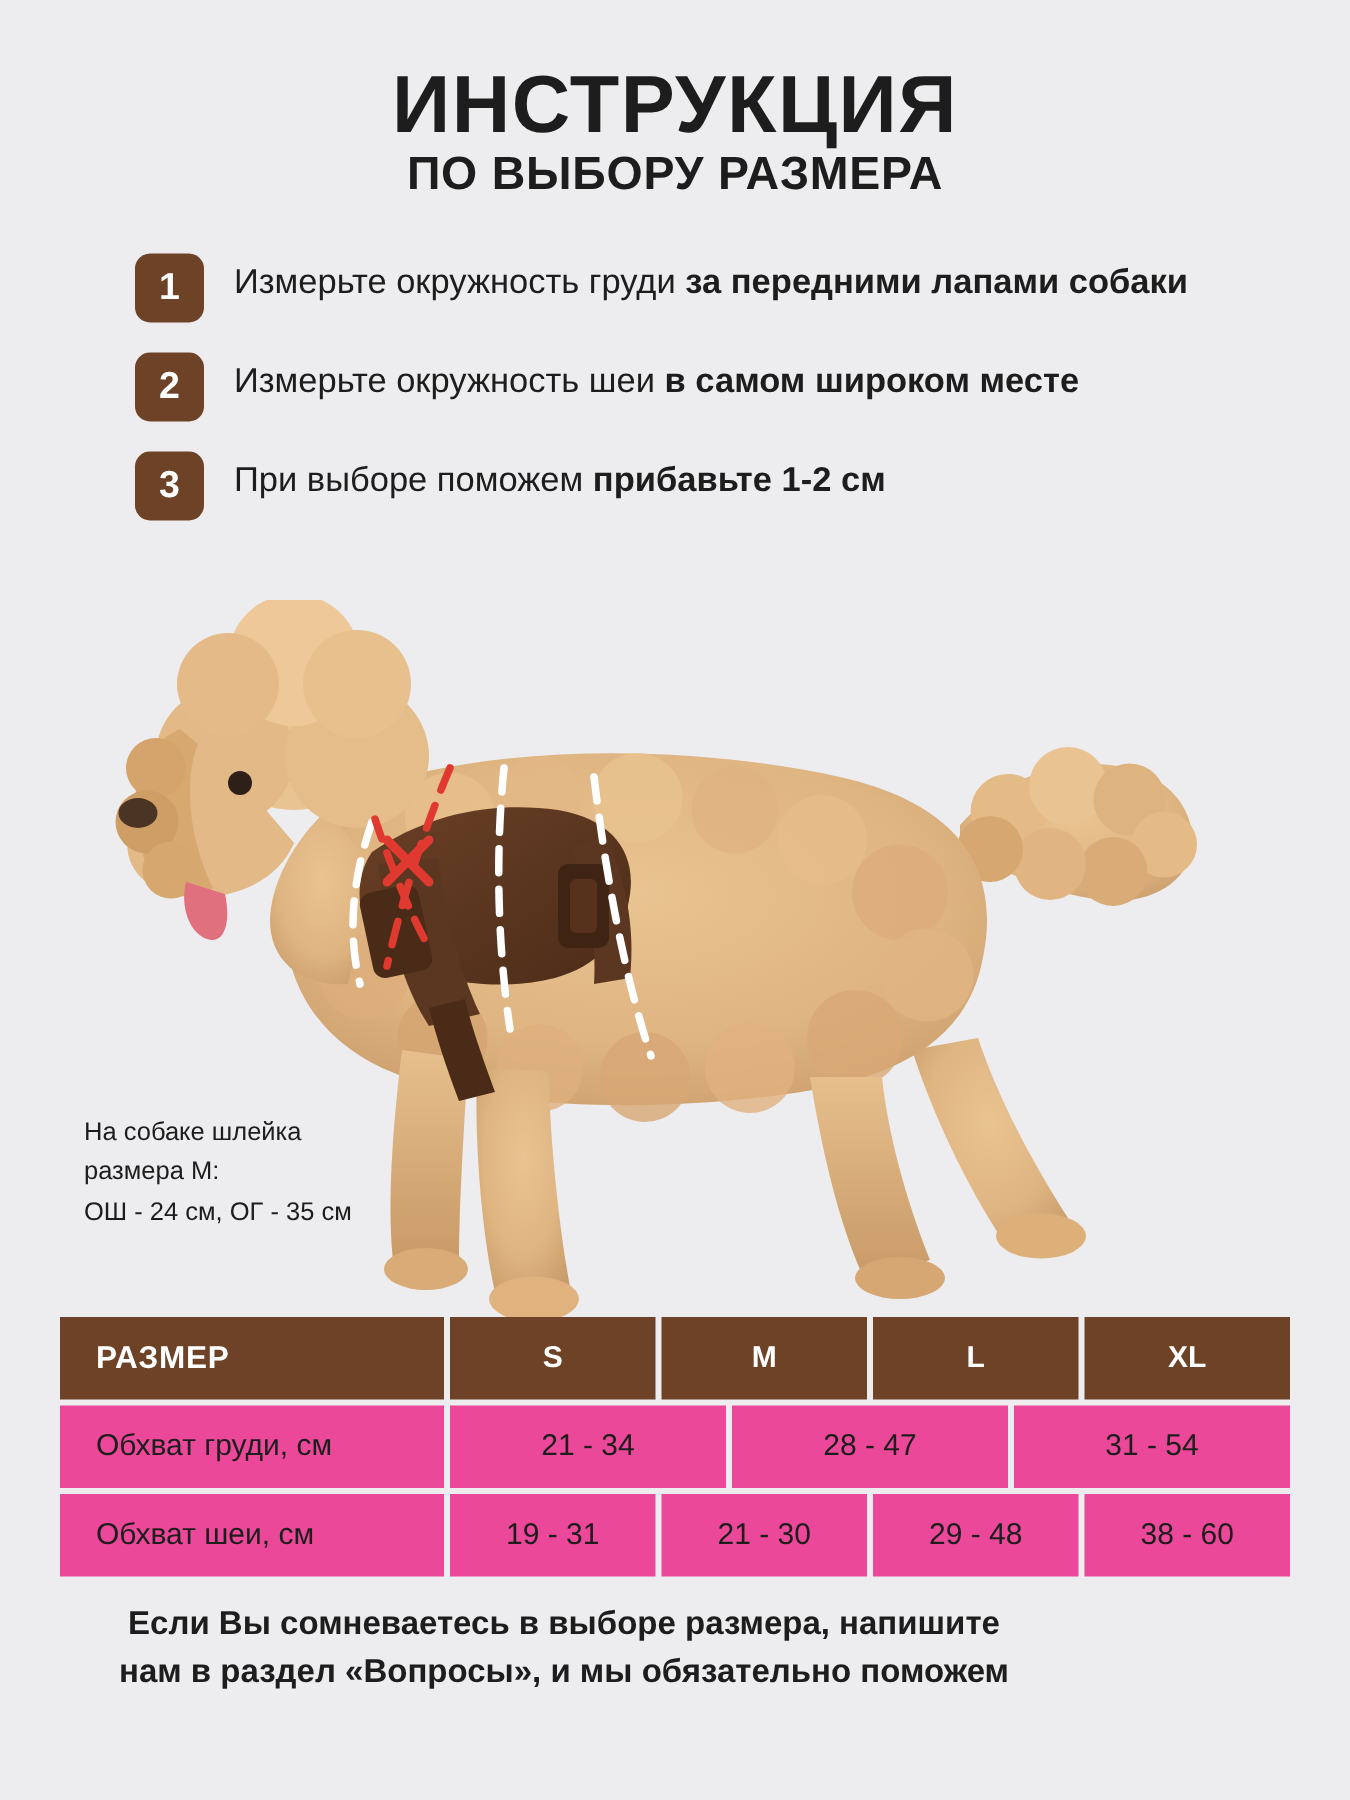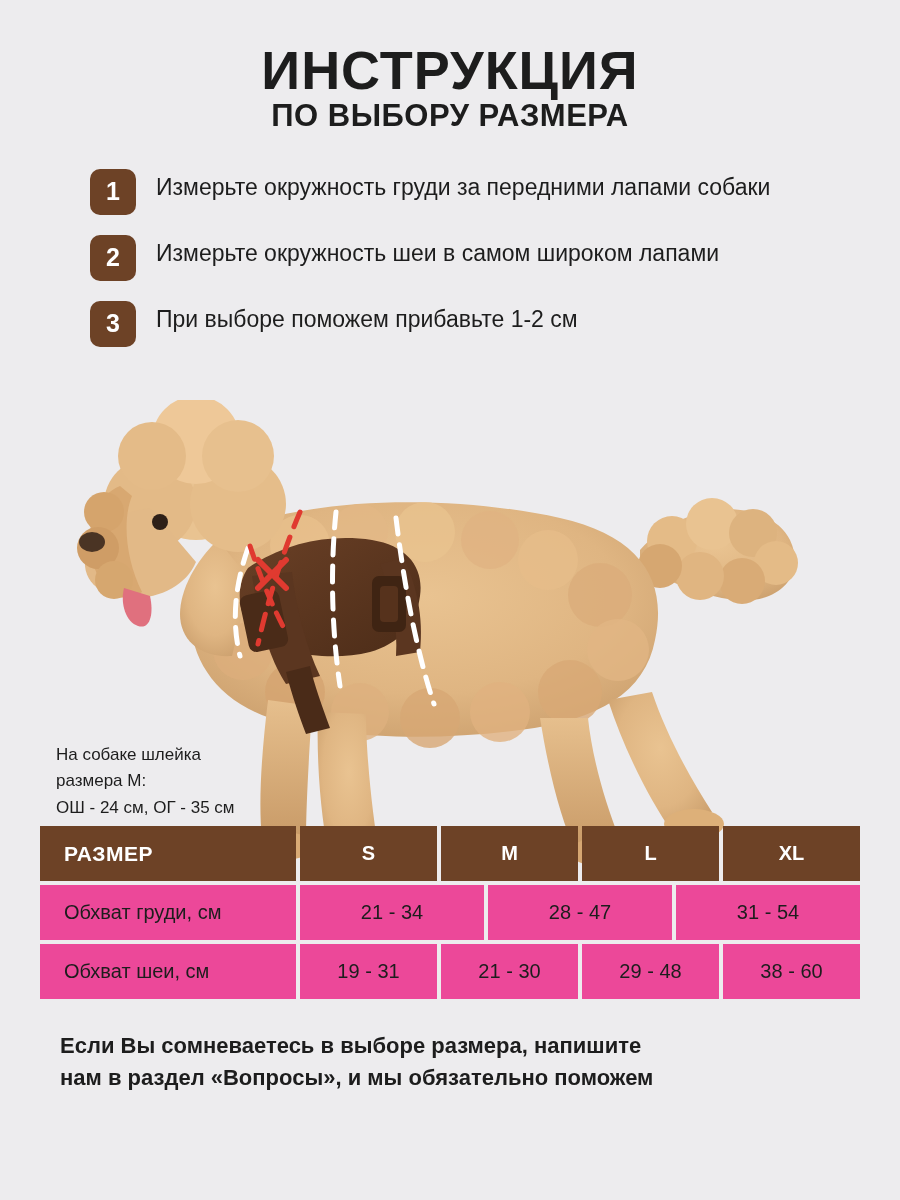--- a/index.html
+++ b/index.html
@@ -64,21 +64,21 @@
     margin-right: 20px;
     margin-top: 2px;
   }
   .step-text {
     font-size: 23px;
     line-height: 1.32;
     color: #1d1d1d;
     max-width: 640px;
     padding-top: 5px;
   }
-  .step-text b { font-weight: normal; }
+  .step-text b { font-weight: bold; }
 
   
   .note-box {
     position: absolute;
     left: 588px;
     top: 424px;
     width: 268px;
     background: #6d4226;
     color: #ffffff;
     border-radius: 8px;
@@ -104,21 +104,21 @@
     top: 742px;
     font-size: 17px;
     line-height: 1.55;
     color: #1d1d1d;
   }
 
   
   .table {
     position: absolute;
     left: 40px;
-    top: 826px;
+    top: 878px;
     width: 820px;
     text-align: right;
   }
   .trow {
     display: flex;
     gap: 4px;
     margin-bottom: 4px;
   }
   .thead .cell {
     background: #6d4226;
@@ -143,22 +143,23 @@
   .thead .cell.label {
     font-size: 21px;
     letter-spacing: 0.5px;
   }
   .cell.size { flex: 1 1 0; }
 
   
   .footer {
     position: absolute;
     left: 0;
-    top: 1030px;
+    top: 1066px;
     width: 752px;
+    text-align: center;
     font-size: 22px;
     font-weight: bold;
     line-height: 1.45;
     color: #1d1d1d;
     padding: 0 60px;
   }
 </style>
 </head>
 <body>
 
@@ -172,21 +173,21 @@
   <div class="step">
     <div class="step-badge">1</div>
     <div class="step-text">
       <span>Измерьте окружность груди </span><b>за передними лапами собаки</b>
     </div>
   </div>
 
   <div class="step">
     <div class="step-badge">2</div>
     <div class="step-text">
-      <span>Измерьте окружность шеи </span><b>в самом широком лапами</b>
+      <span>Измерьте окружность шеи </span><b>в самом широком месте</b>
     </div>
   </div>
 
   <div class="step">
     <div class="step-badge">3</div>
     <div class="step-text">
       <span>При выборе поможем </span><b>прибавьте 1-2 см</b>
     </div>
   </div>
 

